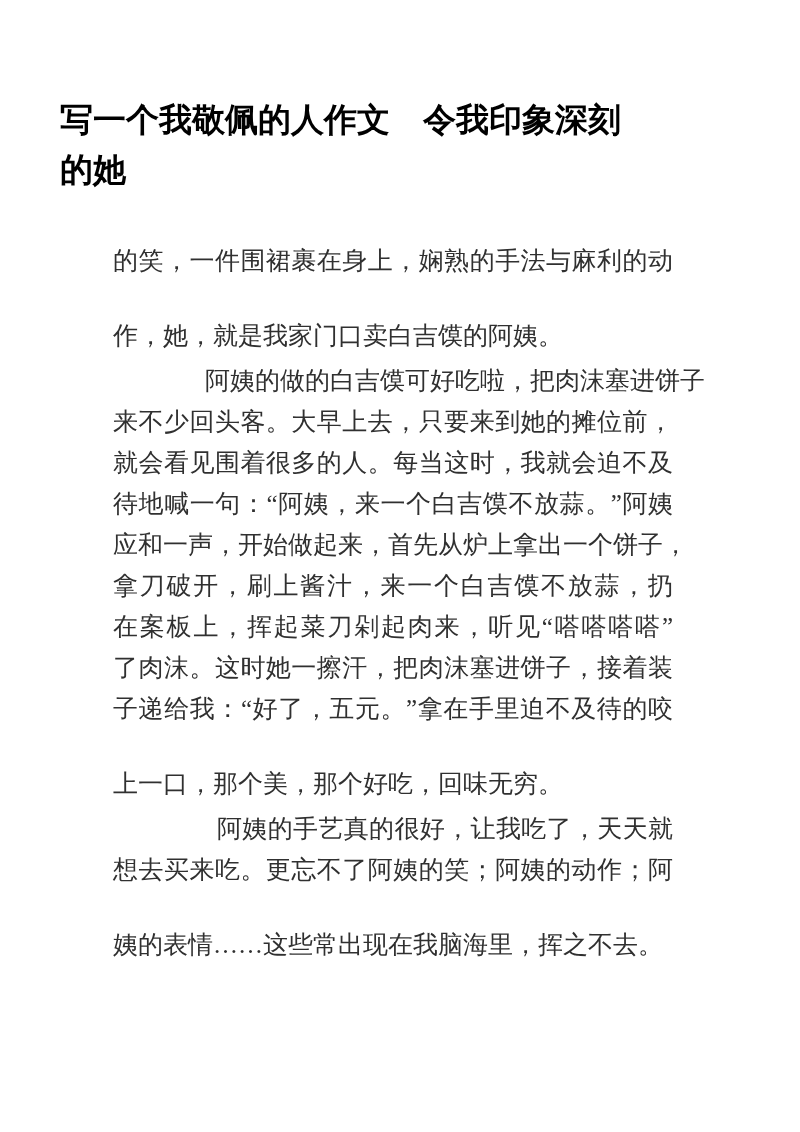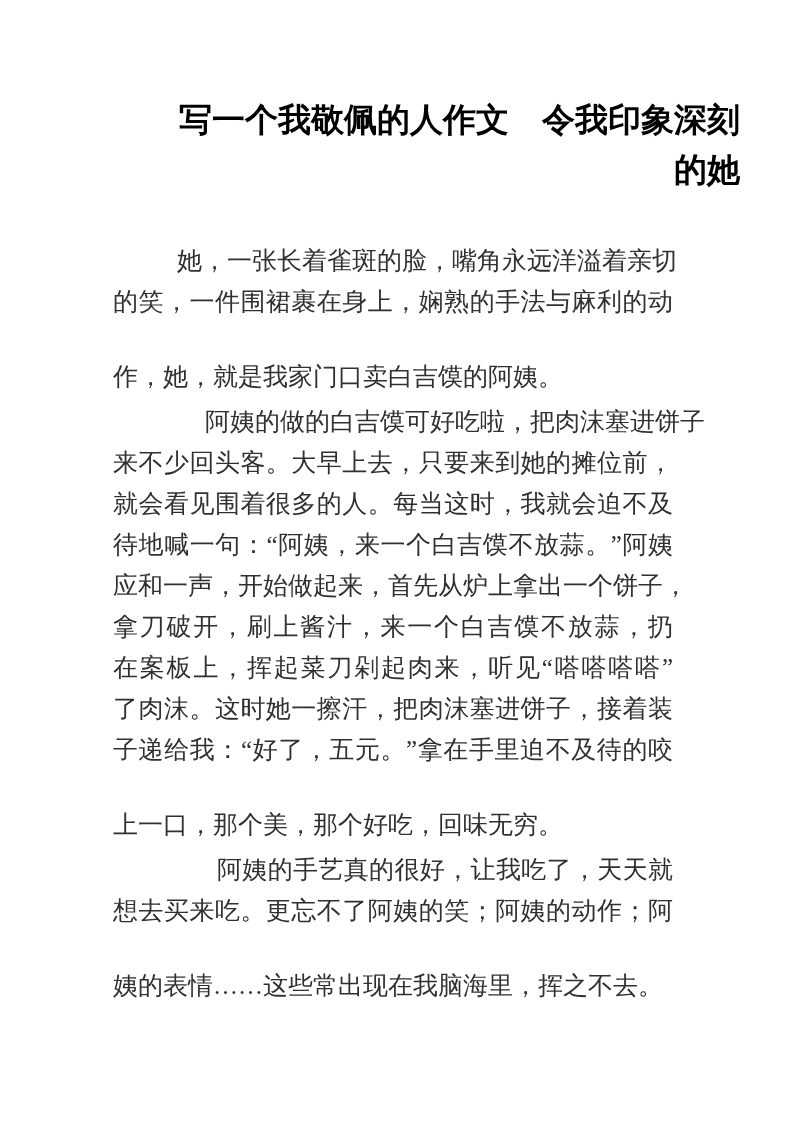--- a/index.html
+++ b/index.html
@@ -17,21 +17,21 @@
     width: 800px;
     height: 1132px;
     background: #ffffff;
   }
   .doc-title {
     margin: 95px 60px 0 60px;
     font-family: "Liberation Sans", "DejaVu Sans", sans-serif;
     font-weight: 700;
     font-size: 33px;
     line-height: 50px;
-    text-align: right;
+    text-align: left;
     color: #000000;
   }
   .doc-body {
     margin: 45px 0 0 113px;
     width: 560px;
     font-family: "Liberation Serif", "DejaVu Serif", serif;
     font-size: 25px;
     line-height: 41px;
     color: #303030;
   }
@@ -56,21 +56,20 @@
 <div class="page">
 
   <h1 class="doc-title">
     <div class="t-line">写一个我敬佩的人作文　令我印象深刻</div>
     <div class="t-line">的她</div>
   </h1>
 
   <div class="doc-body">
 
     <div class="para">
-      <div class="line ind-a">她，一张长着雀斑的脸，嘴角永远洋溢着亲切</div>
       <div class="line">的笑，一件围裙裹在身上，娴熟的手法与麻利的动</div>
       <div class="line plast">作，她，就是我家门口卖白吉馍的阿姨。</div>
     </div>
 
     <div class="para">
       <div class="line ind-b">阿姨的做的白吉馍可好吃啦，把肉沫塞进饼子</div>
       <div class="line">来不少回头客。大早上去，只要来到她的摊位前，</div>
       <div class="line">就会看见围着很多的人。每当这时，我就会迫不及</div>
       <div class="line">待地喊一句：“阿姨，来一个白吉馍不放蒜。”阿姨</div>
       <div class="line">应和一声，开始做起来，首先从炉上拿出一个饼子，</div>

